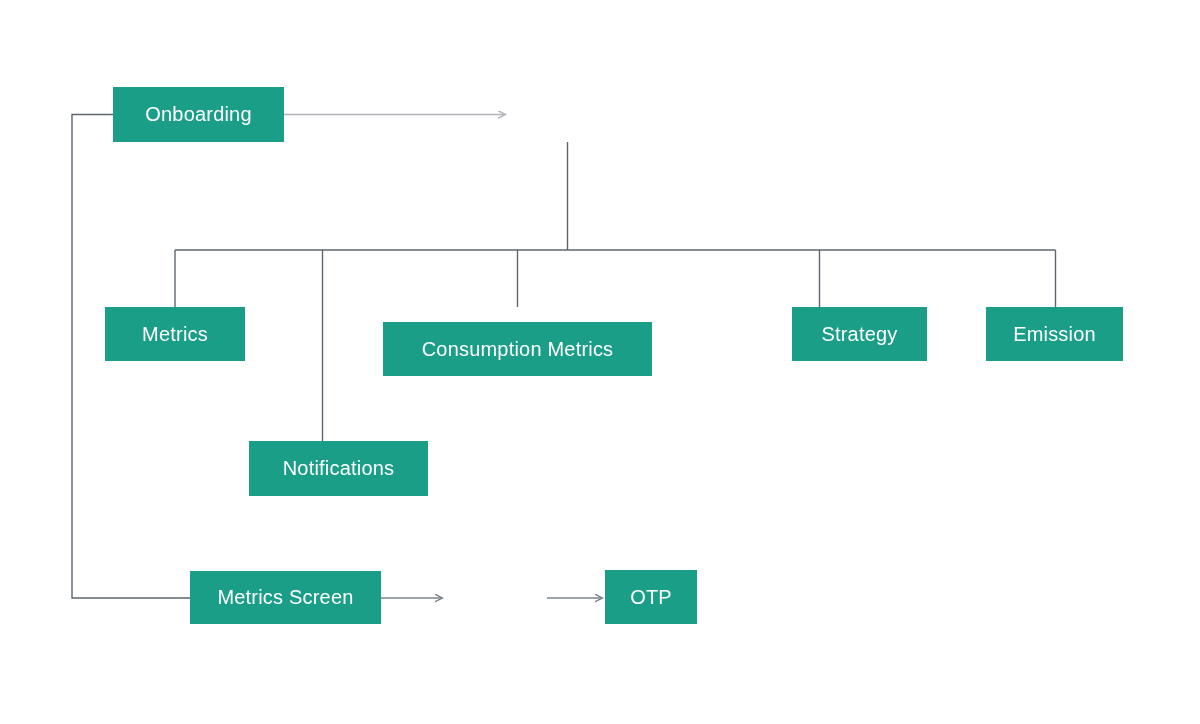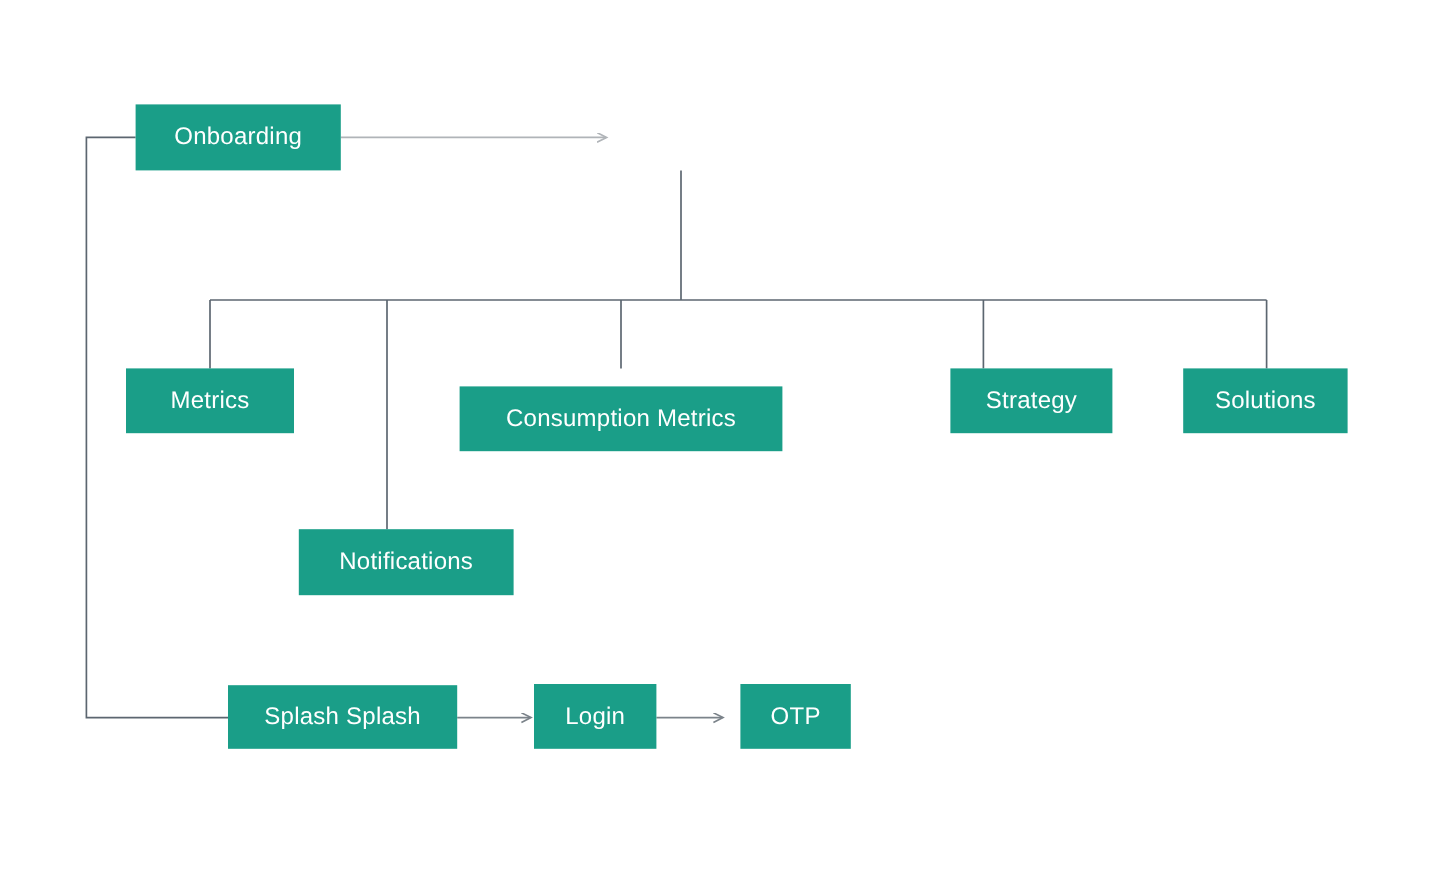--- a/index.html
+++ b/index.html
@@ -71,23 +71,22 @@
 
   <div class="node" style="left:113px; top:87px;  width:171px; height:55px;">Onboarding</div>
 
 
   <div class="node" style="left:105px; top:307px; width:140px; height:54px;">Metrics</div>
 
   <div class="node" style="left:383px; top:307px; width:269px; height:54px;margin-top:15px;">Consumption Metrics</div>
 
   <div class="node" style="left:792px; top:307px; width:135px; height:54px;">Strategy</div>
 
-  <div class="node" style="left:986px; top:307px; width:137px; height:54px;">Solutions</div>
+  <div class="node" style="left:986px; top:307px; width:137px; height:54px;">Emission</div>
 
   <div class="node" style="left:233px; top:441px; width:179px; height:55px;margin-left:16px;">Notifications</div>
 
-  <div class="node" style="left:190px; top:571px; width:191px; height:53px;">Splash Splash</div>
+  <div class="node" style="left:190px; top:571px; width:191px; height:53px;">Metrics Screen</div>
 
-  <div class="node" style="left:445px; top:570px; width:102px; height:54px;">Login</div>
 
-  <div class="node" style="left:605px; top:570px; width:92px;  height:54px;margin-left:12px;">OTP</div>
+  <div class="node" style="left:605px; top:570px; width:92px;  height:54px;">OTP</div>
 
 </div>
 
 </body></html>

